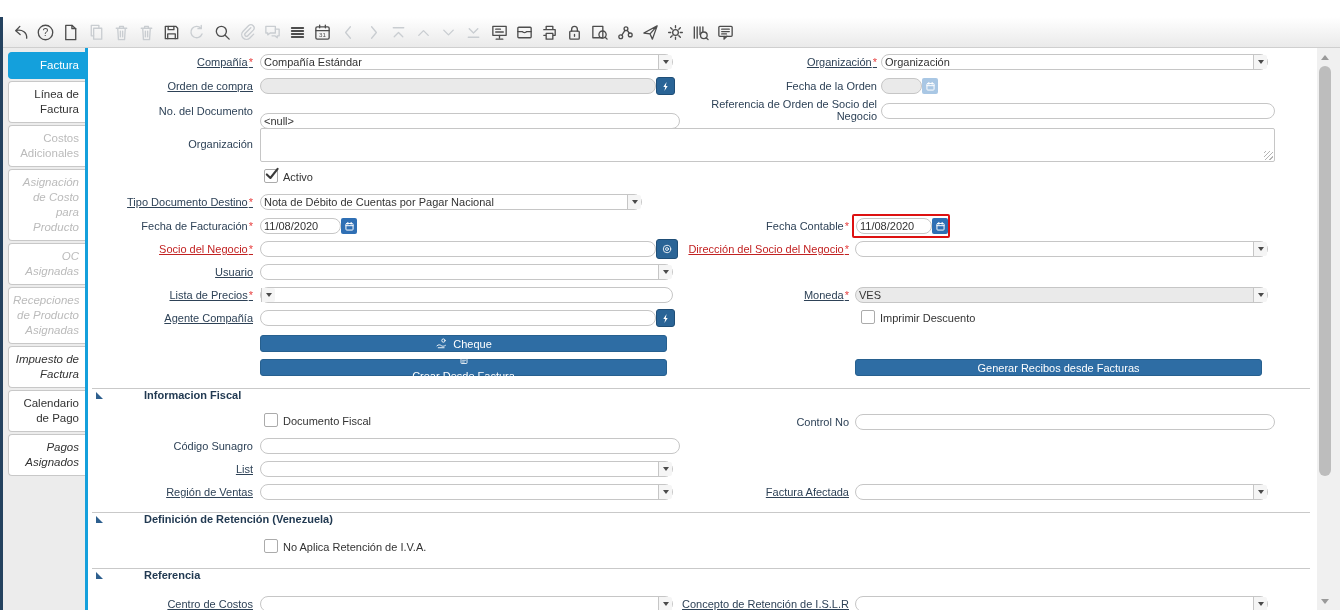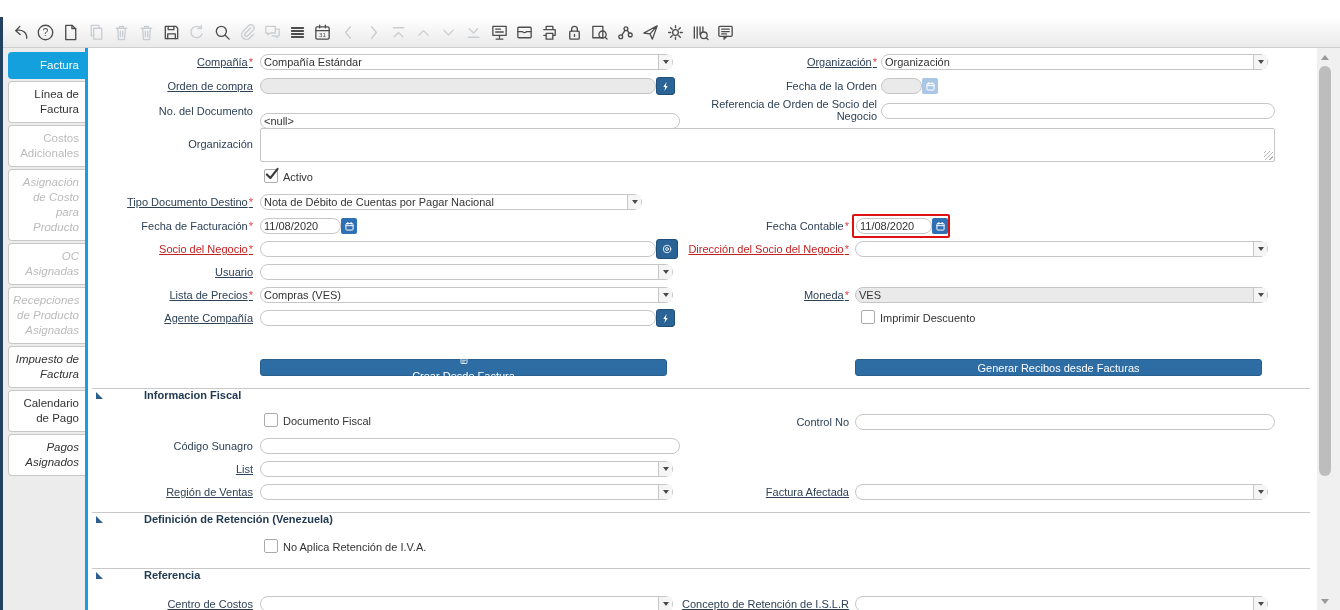--- a/index.html
+++ b/index.html
@@ -381,21 +381,20 @@
   <span class="lbl lnk" style="left:88px;top:266px;width:165px;">Usuario</span>
   <div class="fld" style="left:260px;top:264px;width:413px;">
     <span class="fval"></span>
     <span class="dbtn">
         <i class="car"></i>
       </span>
   </div>
 
   <span class="lbl lnk req" style="left:88px;top:289px;width:165px;">Lista de Precios</span>
   <div class="fld" style="left:260px;top:287px;width:413px;">
-    <span class="fval">Compras (VES)</span>
     <span class="dbtn">
         <i class="car"></i>
       </span>
   </div>
   <span class="lbl lnk req" style="left:670px;top:289px;width:179px;">Moneda</span>
   <div class="fld dis" style="left:855px;top:287px;width:413px;">
     <span class="fval">VES</span>
     <span class="dbtn">
         <i class="car"></i>
       </span>
@@ -408,20 +407,29 @@
   <div class="abtn" style="left:656px;top:309px;width:19px;height:18px;">
     <span>
         <svg viewBox="0 0 20 20" width="11" height="11" fill="none" stroke="currentColor" stroke-width="1.4" stroke-linecap="round" stroke-linejoin="round" style="display:block">
           <path d="M12 2 6 11h3.5L8 18l6-9h-3.5z" fill="currentColor" stroke="none"></path>
         </svg>
       </span>
   </div>
   <div class="cb" style="left:861px;top:310px;"></div>
   <span class="cblbl" style="left:880px;top:312px;">Imprimir Descuento</span>
 
+  <div class="bigbtn" style="left:260px;top:335px;width:407px;">
+    <span>
+        <svg viewBox="0 0 20 20" width="13" height="13" fill="none" stroke="currentColor" stroke-width="1.4" stroke-linecap="round" stroke-linejoin="round" style="display:block">
+          <circle cx="13" cy="5.5" r="2.5"></circle>
+          <path d="M3 13.5c2.5-2.5 5-1.5 7 0 1.5 1 4 1 6-.5M5 16.5h9"></path>
+        </svg>
+      </span>
+    <span>Cheque</span>
+  </div>
   <div class="bigbtn" style="left:260px;top:359px;width:407px;flex-direction:column;">
     <span>
         <svg viewBox="0 0 20 20" width="12" height="12" fill="none" stroke="currentColor" stroke-width="1.4" stroke-linecap="round" stroke-linejoin="round" style="display:block">
           <rect x="5" y="4" width="10" height="13.5" rx="1"></rect>
           <rect x="8" y="2.5" width="4" height="2.5"></rect>
           <path d="M7.5 9h5M7.5 12h5M7.5 15h3"></path>
         </svg>
       </span>
     <span>Crear Desde Factura</span>
   </div>

